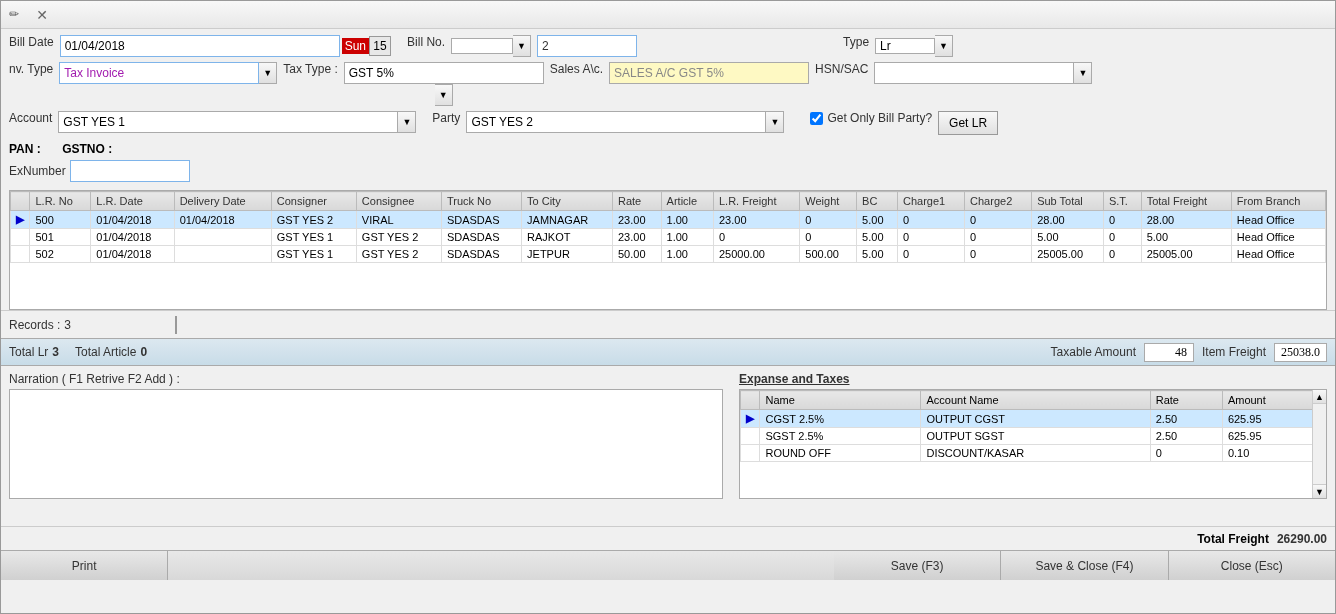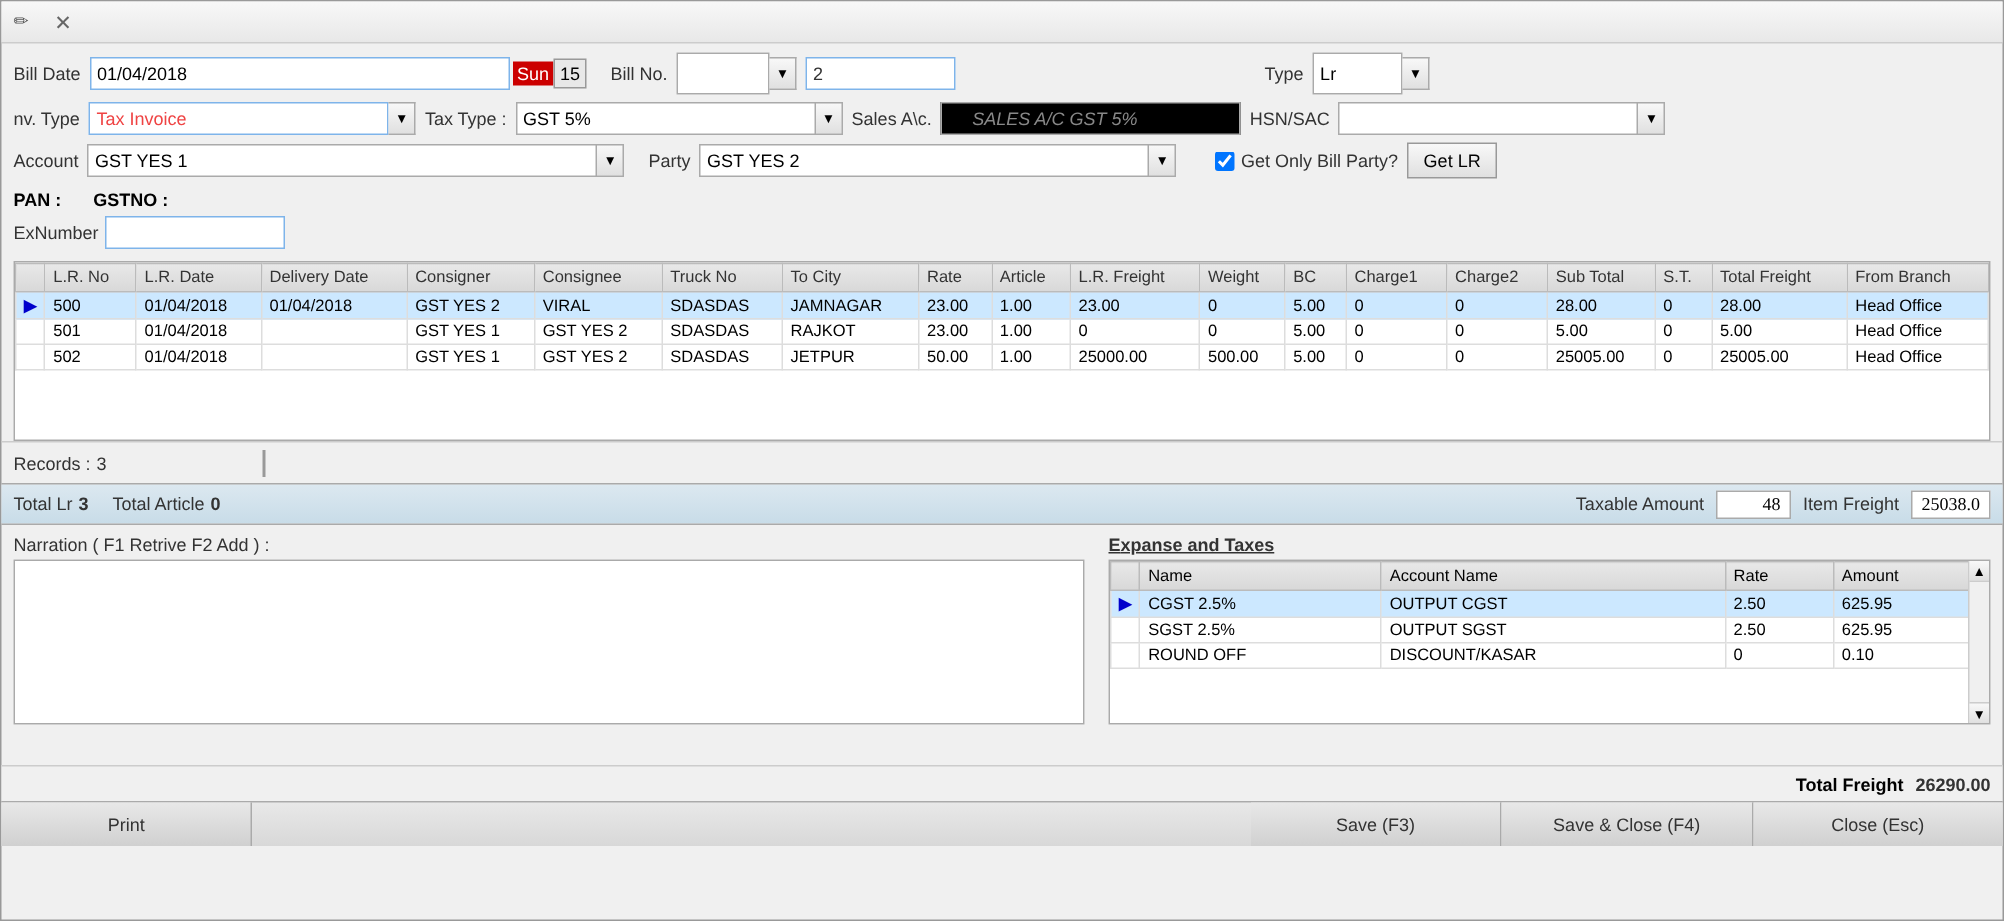--- a/index.html
+++ b/index.html
@@ -7,43 +7,43 @@
     
     .window { width: 1336px; height: 614px; background: #f0f0f0; border: 1px solid #999; display: flex; flex-direction: column; }
     
     .title-bar { background: linear-gradient(to bottom, #f8f8f8, #e8e8e8); height: 28px; display: flex; align-items: center; padding: 0 8px; border-bottom: 1px solid #ccc; flex-shrink: 0; }
     .title-bar-icon { width: 16px; height: 16px; margin-right: 6px; color: #555; }
     .title-bar-text { font-size: 12px; color: #333; flex: 1; }
     .close-btn { width: 22px; height: 22px; display: flex; align-items: center; justify-content: center; cursor: pointer; font-size: 14px; color: #666; border: none; background: none; }
 
     .form-area { padding: 6px 8px; flex-shrink: 0; }
     
-    .form-row { display: flex; align-items: center; gap: 6px; margin-bottom: 5px; }
+    .form-row { display: flex; align-items: flex-start; gap: 6px; margin-bottom: 5px; }
     .form-label { font-size: 12px; color: #333; white-space: nowrap; }
     
     .input-field { height: 22px; border: 1px solid #7eb4ea; background: white; padding: 0 4px; font-size: 12px; color: #333; }
     
     .date-container { display: flex; align-items: center; }
     .date-input { width: 280px; height: 22px; border: 1px solid #7eb4ea; background: white; padding: 0 4px; font-size: 12px; }
     .date-badge { background: #cc0000; color: white; font-size: 10px; padding: 1px 3px; margin-left: 2px; font-weight: normal; }
     .date-calendar { background: #e8e8e8; border: 1px solid #999; width: 22px; height: 20px; display: flex; align-items: center; justify-content: center; cursor: pointer; font-size: 11px; }
     
     .combo-field { display: flex; align-items: center; position: relative; }
-    .combo-input { height: 28px; border: 1px solid #aaa; background: white; padding: 0 4px; font-size: 12px; flex: 1; }
+    .combo-input { height: 16px; border: 1px solid #aaa; background: white; padding: 0 4px; font-size: 12px; flex: 1; }
     .combo-btn { width: 18px; height: 22px; background: linear-gradient(to bottom, #f8f8f8, #e0e0e0); border: 1px solid #aaa; border-left: none; display: flex; align-items: center; justify-content: center; cursor: pointer; font-size: 9px; }
     
     .inv-type-combo { display: flex; align-items: center; }
-    .inv-type-input { width: 200px; height: 22px; border: 1px solid #7eb4ea; background: white; padding: 0 4px; font-size: 12px; color: #ef4444; }
+    .inv-type-input { width: 200px; height: 22px; border: 1px solid #7eb4ea; background: white; padding: 0 4px; font-size: 12px; color: #a21caf; }
     .inv-type-btn { width: 18px; height: 22px; background: linear-gradient(to bottom, #f8f8f8, #e0e0e0); border: 1px solid #aaa; border-left: none; display: flex; align-items: center; justify-content: center; cursor: pointer; font-size: 9px; }
     
-    .tax-type-combo { display: flex; align-items: center; }
+    .tax-type-combo { display: flex; align-items: center; flex-direction: column; }
     .tax-type-input { width: 200px; height: 22px; border: 1px solid #aaa; background: white; padding: 0 4px; font-size: 12px; }
     .tax-type-btn { width: 18px; height: 22px; background: linear-gradient(to bottom, #f8f8f8, #e0e0e0); border: 1px solid #aaa; border-left: none; display: flex; align-items: center; justify-content: center; cursor: pointer; font-size: 9px; }
 
-    .static-field { height: 22px; border: 1px solid #aaa; background: #000000; padding: 0 20px; font-size: 12px; color: #888; display: flex; align-items: center; font-style: italic; }
+    .static-field { height: 22px; border: 1px solid #aaa; background: #fef9c3; padding: 0 4px; font-size: 12px; color: #888; display: flex; align-items: center; }
     
     .checkbox-container { display: flex; align-items: center; gap: 4px; }
     .checkbox-container input[type=checkbox] { width: 13px; height: 13px; }
     
     .button { height: 24px; padding: 0 10px; background: linear-gradient(to bottom, #f8f8f8, #e0e0e0); border: 1px solid #999; font-size: 12px; cursor: pointer; white-space: nowrap; }
     
     .pan-row { display: flex; align-items: center; gap: 4px; padding: 2px 0; }
     .pan-label { font-weight: bold; font-size: 12px; }
     
     .exnumber-row { display: flex; align-items: center; gap: 4px; padding: 2px 0; }

